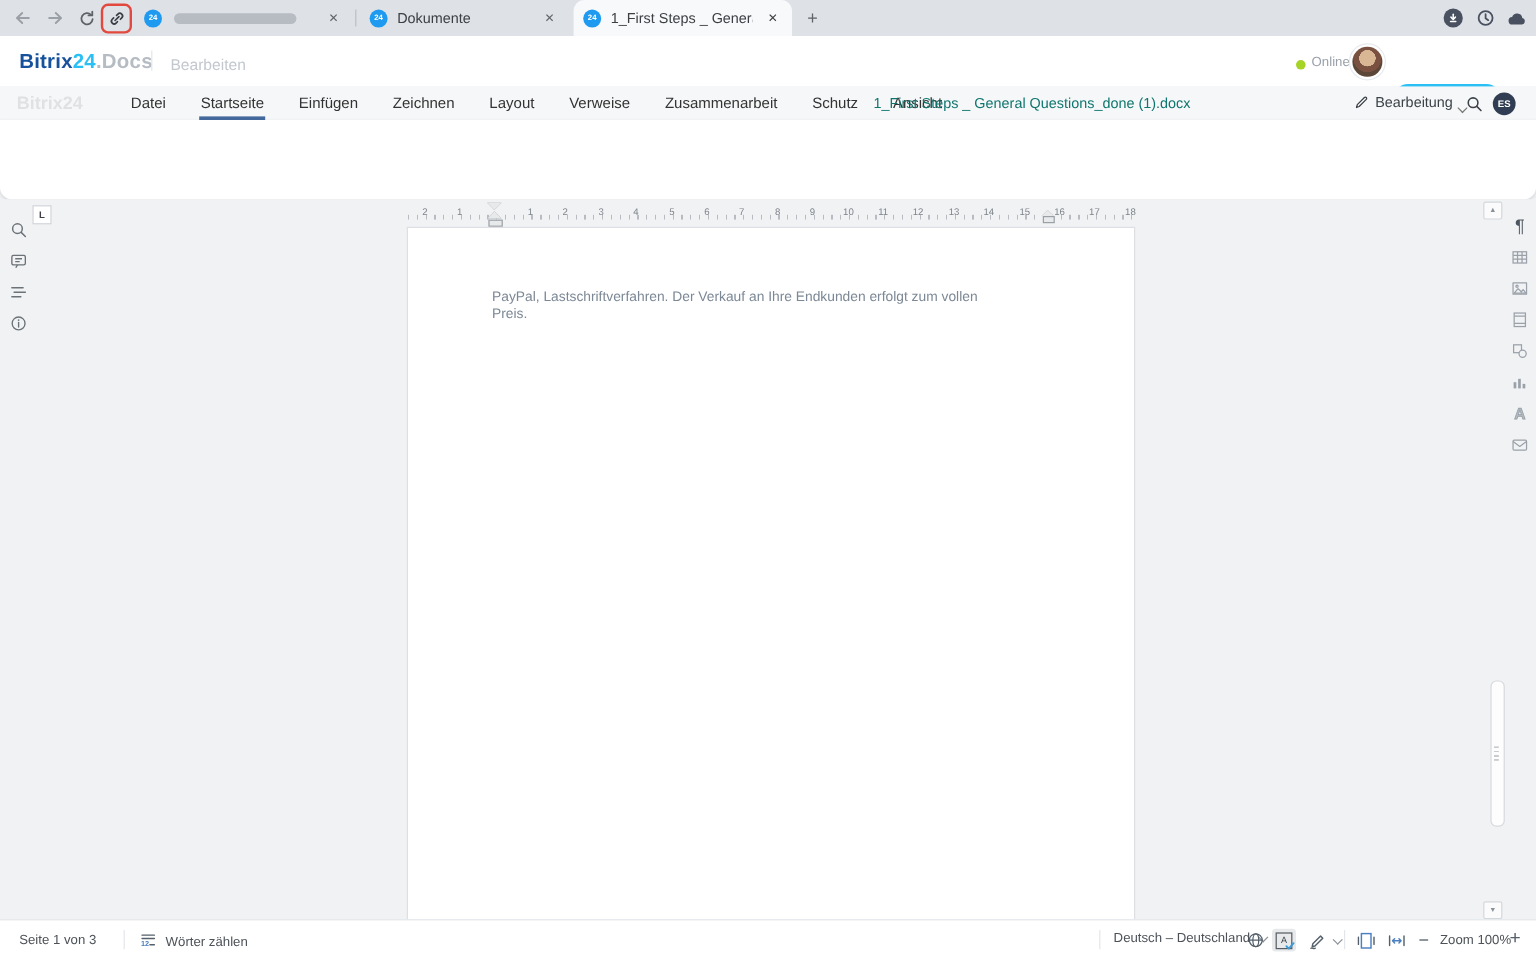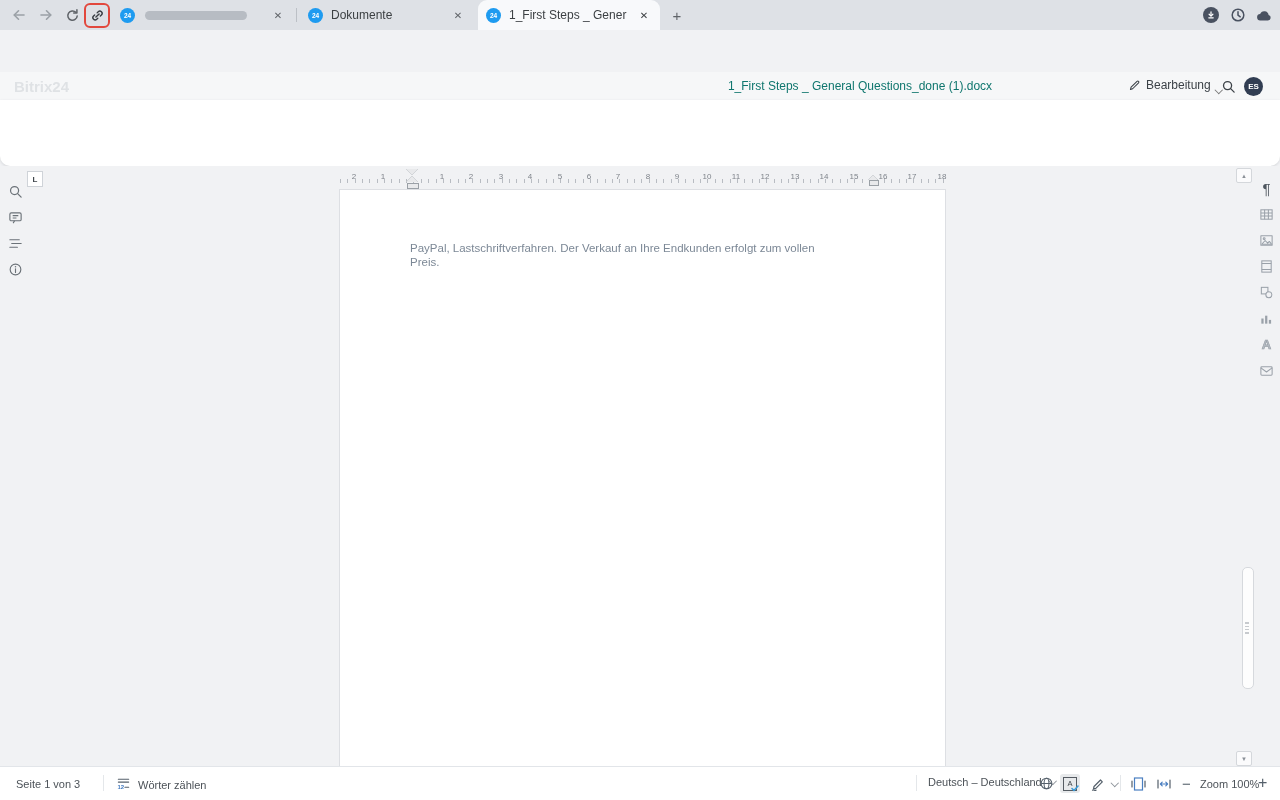--- a/index.html
+++ b/index.html
@@ -134,23 +134,49 @@
           <path d="M8 4.8v3.4l2.2 1.6"></path>
         </svg>
     </div>
     <div class="abs" style="left:1256px;top:8px;">
       <svg width="17" height="14" viewBox="0 0 17 14" fill="#495160">
           <path d="M4.5 12.5a3.2 3.2 0 0 1-.4-6.4A4.4 4.4 0 0 1 12.6 7a2.8 2.8 0 0 1-.6 5.5z"></path>
         </svg>
     </div>
   </div>
 
+  <div id="bxheader">
+    <div id="logo">
+      <span class="b1">Bitrix</span><span class="b2">24</span><span class="b3">.Docs</span>
+    </div>
+    <div class="abs" style="left:126px;top:12px;width:1px;height:17px;background:#e3e6ea;"></div>
+    <div class="abs" style="left:142px;top:16px;font-size:13px;color:#c3c8cf;">Bearbeiten</div>
+
+    <div class="abs" style="left:1080px;top:20px;width:8px;height:8px;border-radius:50%;background:#a5d326;"></div>
+    <div class="abs" style="left:1093px;top:16px;font-size:11px;color:#9aa1aa;">Online</div>
+    <div class="abs" style="left:1127px;top:9px;width:25px;height:25px;border-radius:50%;background:radial-gradient(circle at 50% 38%,#d9b694 0 34%,#7a5140 35% 58%,#5b4638 59% 100%);box-shadow:0 0 0 2px #fff,0 0 0 3px #e8eaee;"></div>
+    <div id="share-btn">
+      <span>FREIGEBEN</span>
+      <span class="chev s" style="color:#fff;"></span>
+    </div>
+  </div>
 
   <div id="menubar">
     <div id="watermark">Bitrix24</div>
+    <div id="menus">
+      <span class="mitem">Datei</span>
+      <span class="mitem active">Startseite</span>
+      <span class="mitem">Einfügen</span>
+      <span class="mitem">Zeichnen</span>
+      <span class="mitem">Layout</span>
+      <span class="mitem">Verweise</span>
+      <span class="mitem">Zusammenarbeit</span>
+      <span class="mitem">Schutz</span>
+      <span class="mitem">Ansicht</span>
+    </div>
     <div id="doc-title">1_First Steps _ General Questions_done (1).docx</div>
     <div id="mode-group">
       <svg width="13" height="13" viewBox="0 0 16 16" fill="none" stroke="currentColor" stroke-width="1.3" stroke-linejoin="round">
           <path d="M3 13l.8-2.9 7.3-7.3a1.3 1.3 0 0 1 1.9 1.9L5.7 12z"></path>
         </svg>
       <span>Bearbeitung</span>
       <span class="chev s" style="color:#777;"></span>
     </div>
     <div class="abs" style="left:1221px;top:7px;color:#3c4248;">
       <svg width="15" height="15" viewBox="0 0 16 16" fill="none" stroke="currentColor" stroke-width="1.4" stroke-linecap="round">

